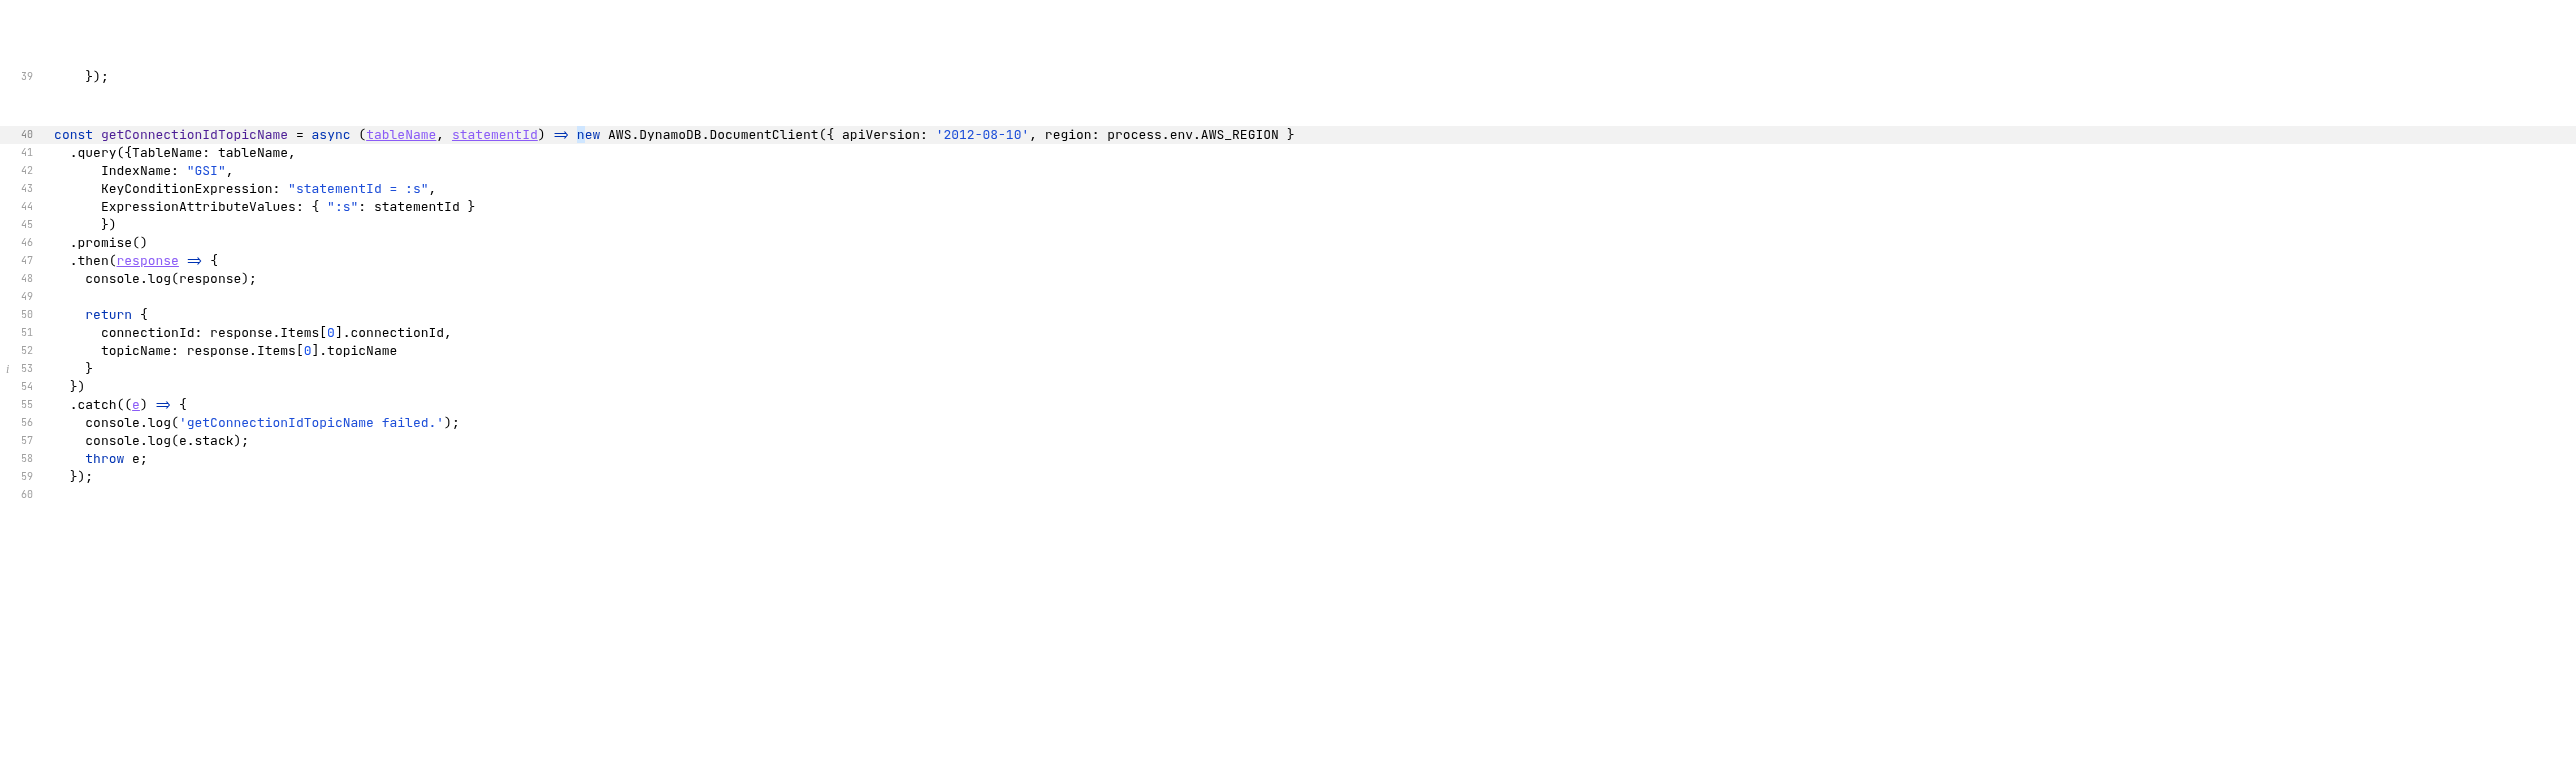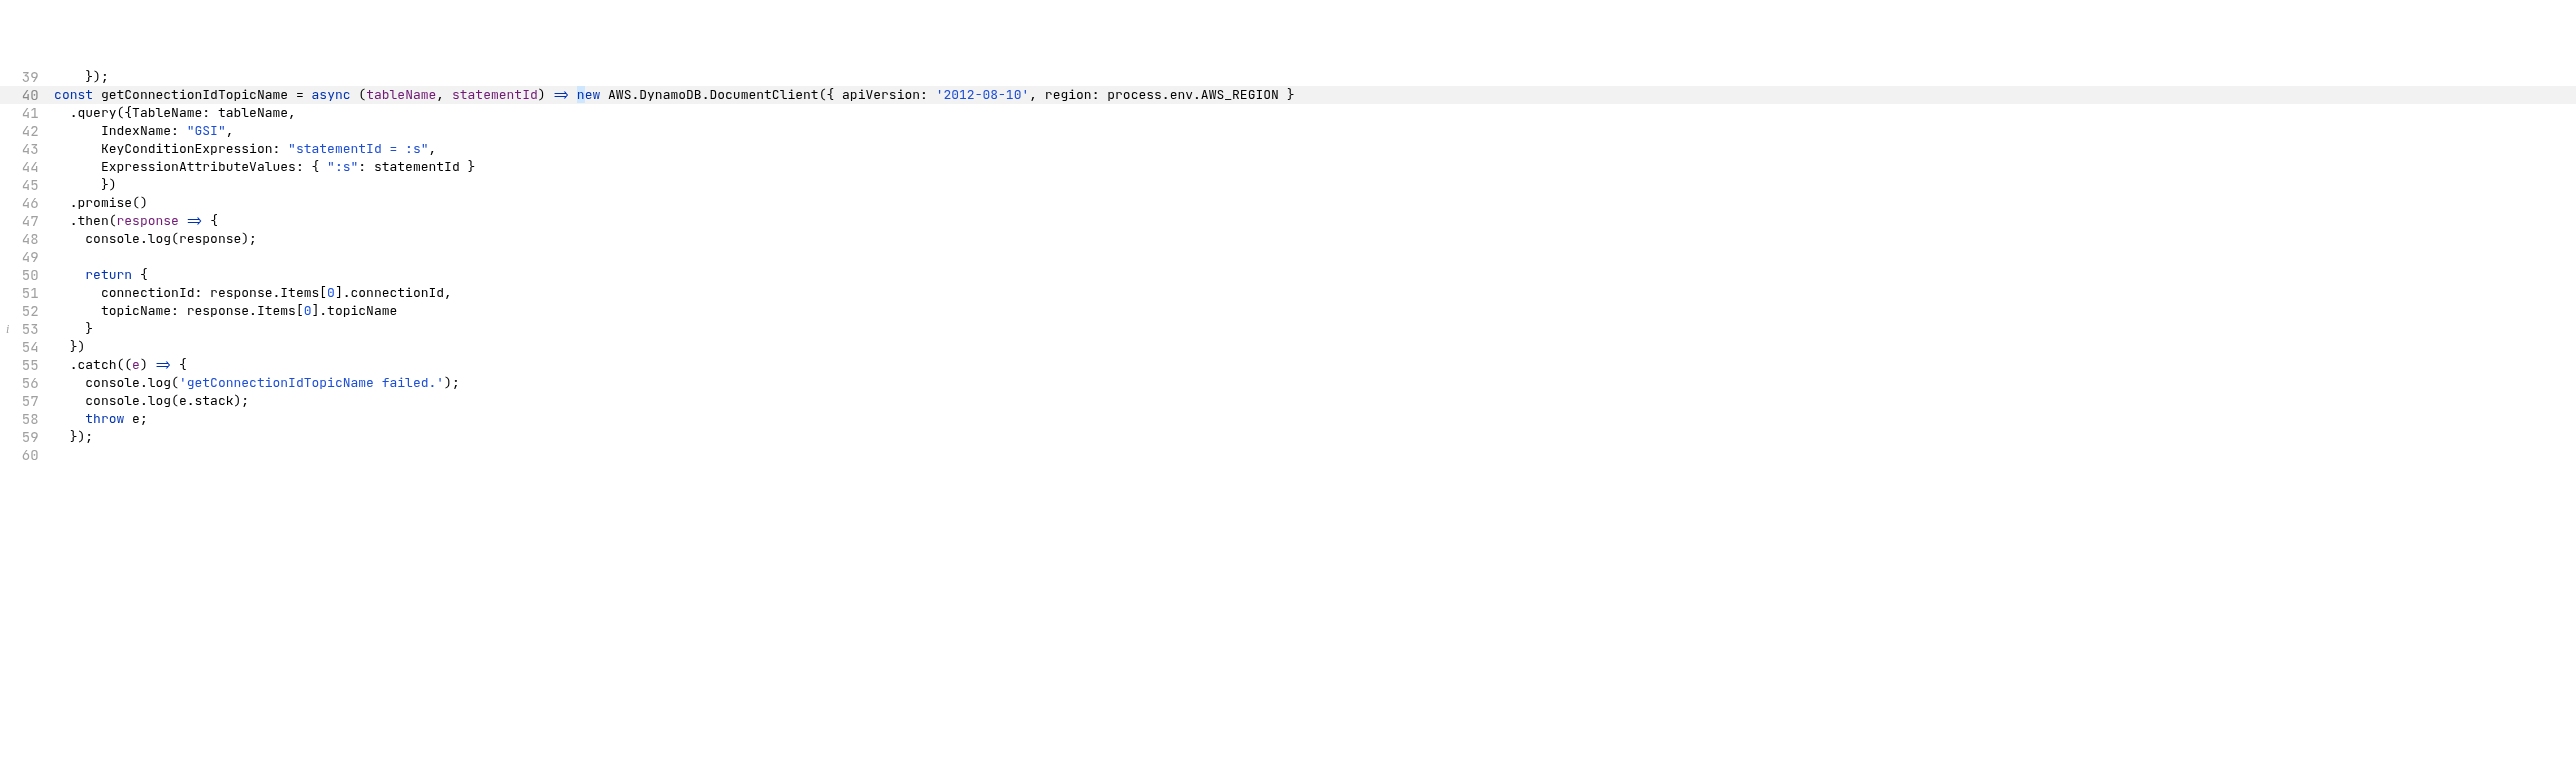--- a/index.html
+++ b/index.html
@@ -25,39 +25,40 @@
     width: 15.5px;
     display: inline-block;
     text-align: center;
     color: #a0a0a0;
     font-style: italic;
     font-family: serif;
     font-size: 12px;
   }
   .lineno {
     width: 30px;
-    text-align: right;
+    text-align: center;
     color: #a0a0a0;
     padding-right: 6.9px;
     user-select: none;
-    font-size: 14px;
+    font-size: 10px;
   }
   .code {
     padding-left: 8.6px;
     flex: 1;
   }
   .line.highlight {
     background: #f2f2f2;
+    margin-top: 40px;
   }
   .line.highlight .lineno { color: #888; }
   .tok-kw { color: #0033b3; text-align: right; }
   .tok-str { color: #1d4ed8; }
   .tok-num { color: #1750eb; }
-  .tok-def { color: #000000; }
-  .tok-param { color: #701a75; }
+  .tok-def { color: #4c1d95; }
+  .tok-param { color: #8b5cf6; text-decoration: underline; }
   .tok-sel { background: #cfe6ff; }
 </style>
 </head>
 <body>
 
 
 
 <div class="editor" id="editor-root"><div class="line"><span class="gutter-icon"></span><span class="lineno">39</span><span class="code"><span>    });</span></span></div><div class="line highlight"><span class="gutter-icon"></span><span class="lineno">40</span><span class="code"><span class="tok-kw">const</span><span> </span><span class="tok-def">getConnectionIdTopicName</span><span> = </span><span class="tok-kw">async</span><span> (</span><span class="tok-param">tableName</span><span>, </span><span class="tok-param">statementId</span><span>) </span><span class="tok-kw">=&gt;</span><span> </span><span class="tok-sel tok-kw">n</span><span class="tok-kw">ew</span><span> AWS.DynamoDB.DocumentClient({ apiVersion: </span><span class="tok-str">'2012-08-10'</span><span>, region: process.env.AWS_REGION }</span></span></div><div class="line"><span class="gutter-icon"></span><span class="lineno">41</span><span class="code"><span>  .query({TableName: tableName,</span></span></div><div class="line"><span class="gutter-icon"></span><span class="lineno">42</span><span class="code"><span>      IndexName: </span><span class="tok-str">"GSI"</span><span>,</span></span></div><div class="line"><span class="gutter-icon"></span><span class="lineno">43</span><span class="code"><span>      KeyConditionExpression: </span><span class="tok-str">"statementId = :s"</span><span>,</span></span></div><div class="line"><span class="gutter-icon"></span><span class="lineno">44</span><span class="code"><span>      ExpressionAttributeValues: { </span><span class="tok-str">":s"</span><span>: statementId }</span></span></div><div class="line"><span class="gutter-icon"></span><span class="lineno">45</span><span class="code"><span>      })</span></span></div><div class="line"><span class="gutter-icon"></span><span class="lineno">46</span><span class="code"><span>  .promise()</span></span></div><div class="line"><span class="gutter-icon"></span><span class="lineno">47</span><span class="code"><span>  .then(</span><span class="tok-param">response</span><span> </span><span class="tok-kw">=&gt;</span><span> {</span></span></div><div class="line"><span class="gutter-icon"></span><span class="lineno">48</span><span class="code"><span>    console.log(response);</span></span></div><div class="line"><span class="gutter-icon"></span><span class="lineno">49</span><span class="code"><span></span></span></div><div class="line"><span class="gutter-icon"></span><span class="lineno">50</span><span class="code"><span>    </span><span class="tok-kw">return</span><span> {</span></span></div><div class="line"><span class="gutter-icon"></span><span class="lineno">51</span><span class="code"><span>      connectionId: response.Items[</span><span class="tok-num">0</span><span>].connectionId,</span></span></div><div class="line"><span class="gutter-icon"></span><span class="lineno">52</span><span class="code"><span>      topicName: response.Items[</span><span class="tok-num">0</span><span>].topicName</span></span></div><div class="line"><span class="gutter-icon">i</span><span class="lineno">53</span><span class="code"><span>    }</span></span></div><div class="line"><span class="gutter-icon"></span><span class="lineno">54</span><span class="code"><span>  })</span></span></div><div class="line"><span class="gutter-icon"></span><span class="lineno">55</span><span class="code"><span>  .catch((</span><span class="tok-param">e</span><span>) </span><span class="tok-kw">=&gt;</span><span> {</span></span></div><div class="line"><span class="gutter-icon"></span><span class="lineno">56</span><span class="code"><span>    console.log(</span><span class="tok-str">'getConnectionIdTopicName failed.'</span><span>);</span></span></div><div class="line"><span class="gutter-icon"></span><span class="lineno">57</span><span class="code"><span>    console.log(e.stack);</span></span></div><div class="line"><span class="gutter-icon"></span><span class="lineno">58</span><span class="code"><span>    </span><span class="tok-kw">throw</span><span> e;</span></span></div><div class="line"><span class="gutter-icon"></span><span class="lineno">59</span><span class="code"><span>  });</span></span></div><div class="line"><span class="gutter-icon"></span><span class="lineno">60</span><span class="code"><span></span></span></div></div>
 
 

